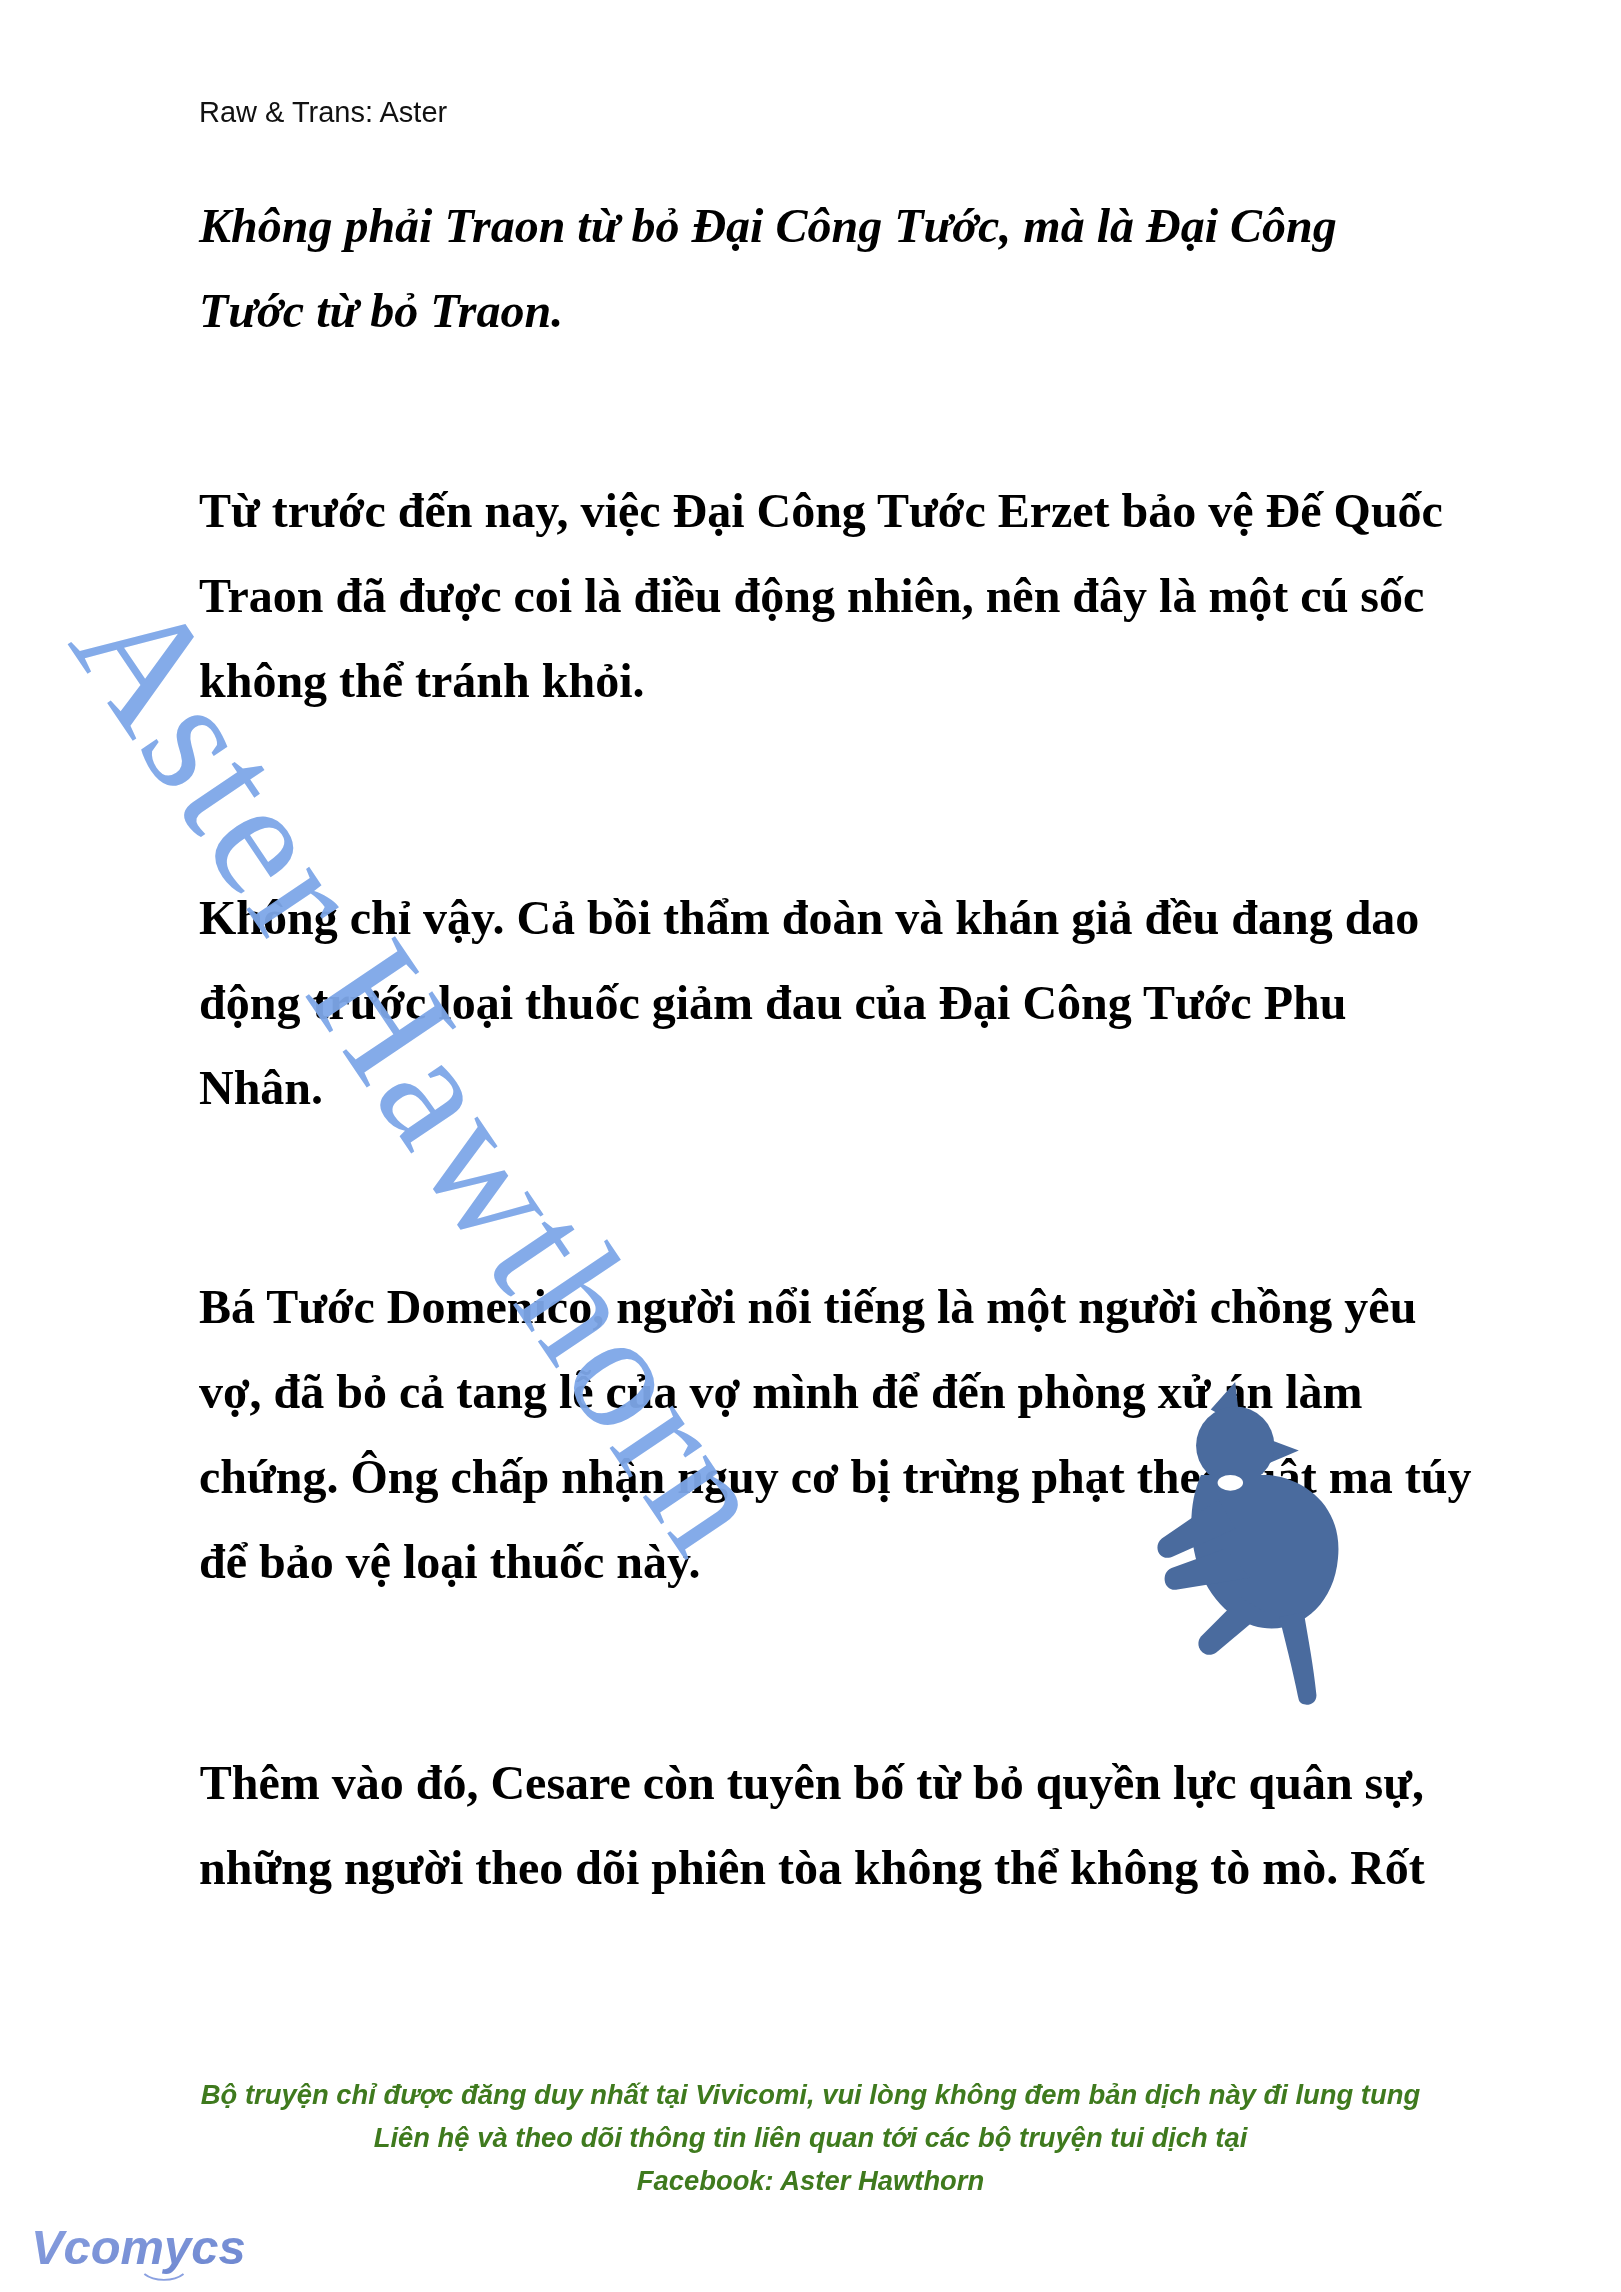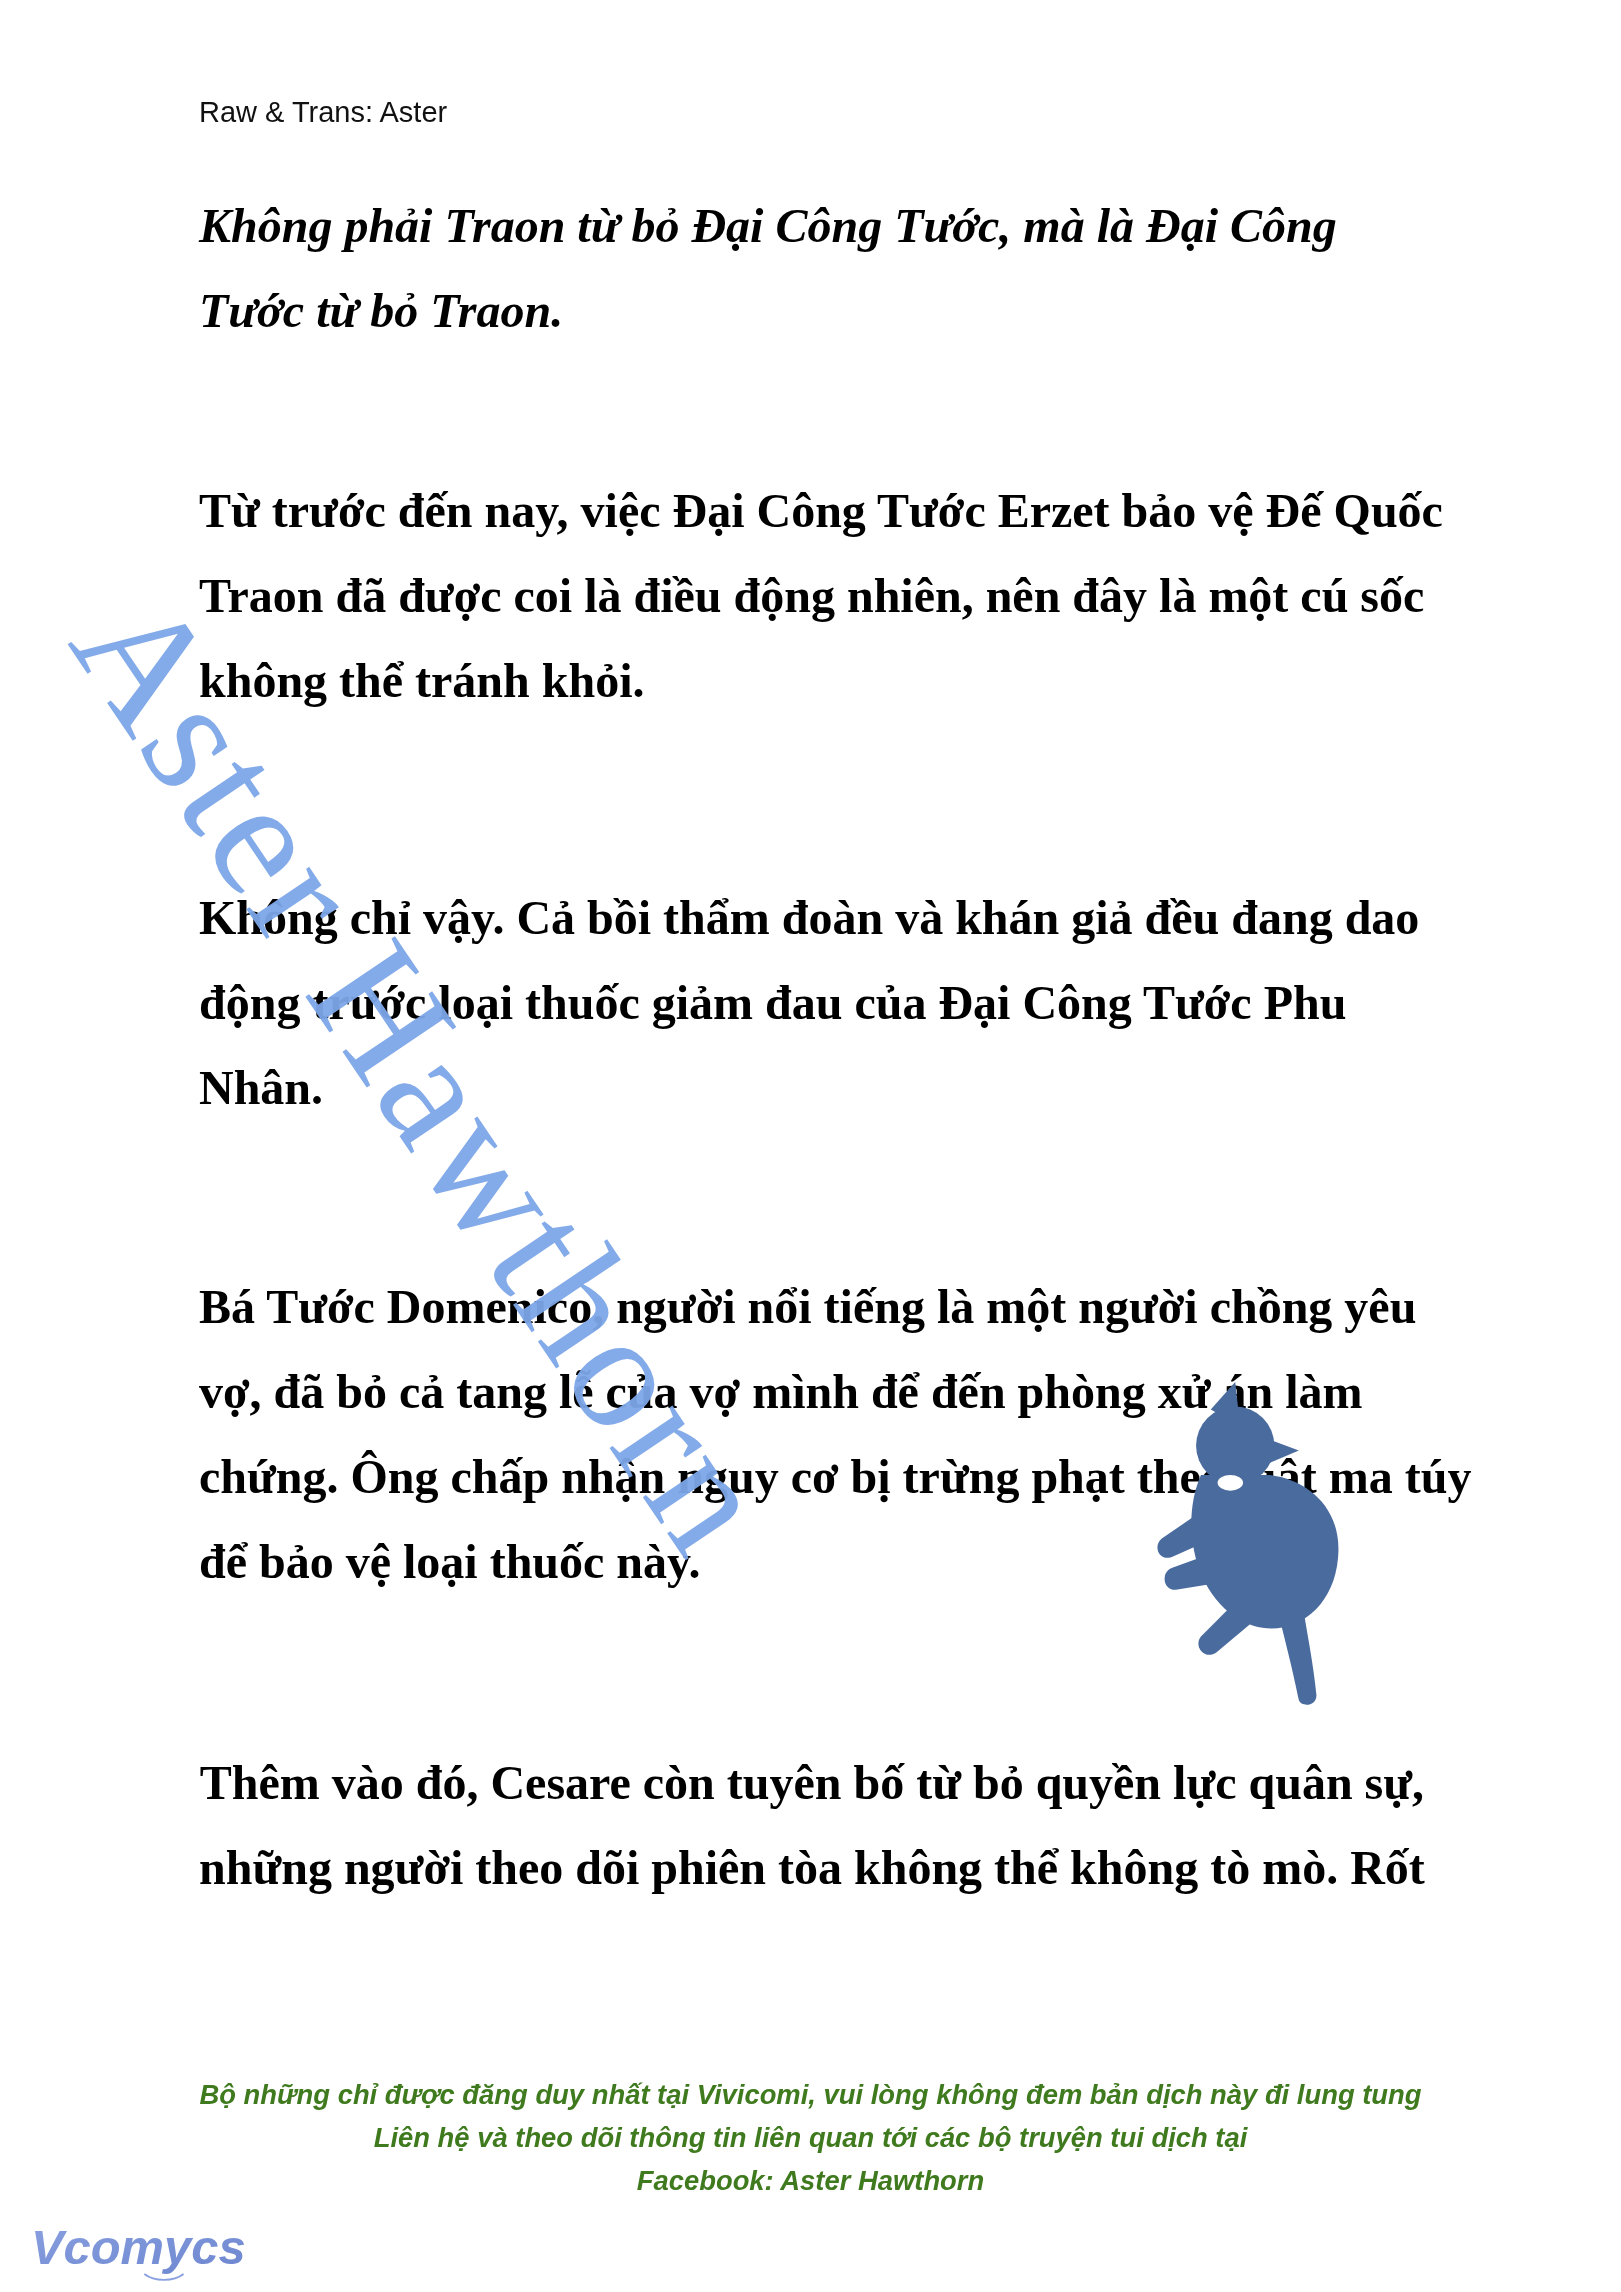--- a/index.html
+++ b/index.html
@@ -92,21 +92,21 @@
       <path d="M85,170 L30,190 C18,195 22,215 36,212 L110,200 Z"></path>
 
       <path d="M100,220 L60,260 C52,270 64,285 76,276 L125,235 Z"></path>
 
       <path d="M140,240 C150,280 155,300 160,325 C162,332 178,332 178,320 C175,290 170,265 165,235 Z"></path>
     </g>
     <ellipse cx="90" cy="103" rx="13" ry="8" fill="#ffffff"></ellipse>
   </svg>
 
   <div class="footer" style="top:2073px;">
-    <span class="fl">Bộ những chỉ được đăng duy nhất tại Vivicomi, vui lòng không đem bản dịch này đi lung tung</span>
+    <span class="fl">Bộ truyện chỉ được đăng duy nhất tại Vivicomi, vui lòng không đem bản dịch này đi lung tung</span>
     <span class="fl">Liên hệ và theo dõi thông tin liên quan tới các bộ truyện tui dịch tại</span>
     <span class="fl">Facebook: Aster Hawthorn</span>
   </div>
 
   <svg class="logo" viewBox="0 0 230 70">
     <defs>
       <linearGradient id="lg" x1="0" x2="1" y1="0" y2="1">
         <stop offset="0" stop-color="#8aa0e0"></stop>
         <stop offset="1" stop-color="#6c86cf"></stop>
       </linearGradient>

